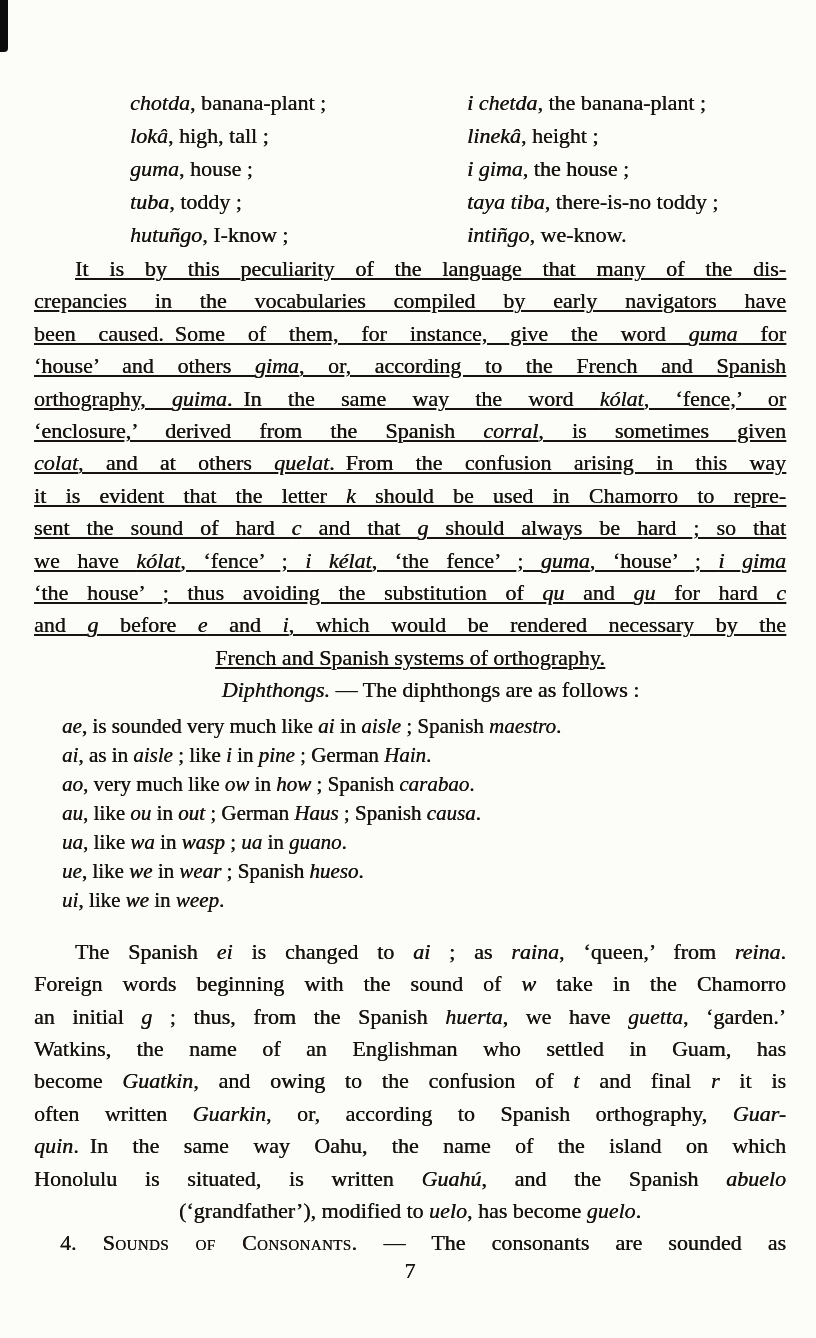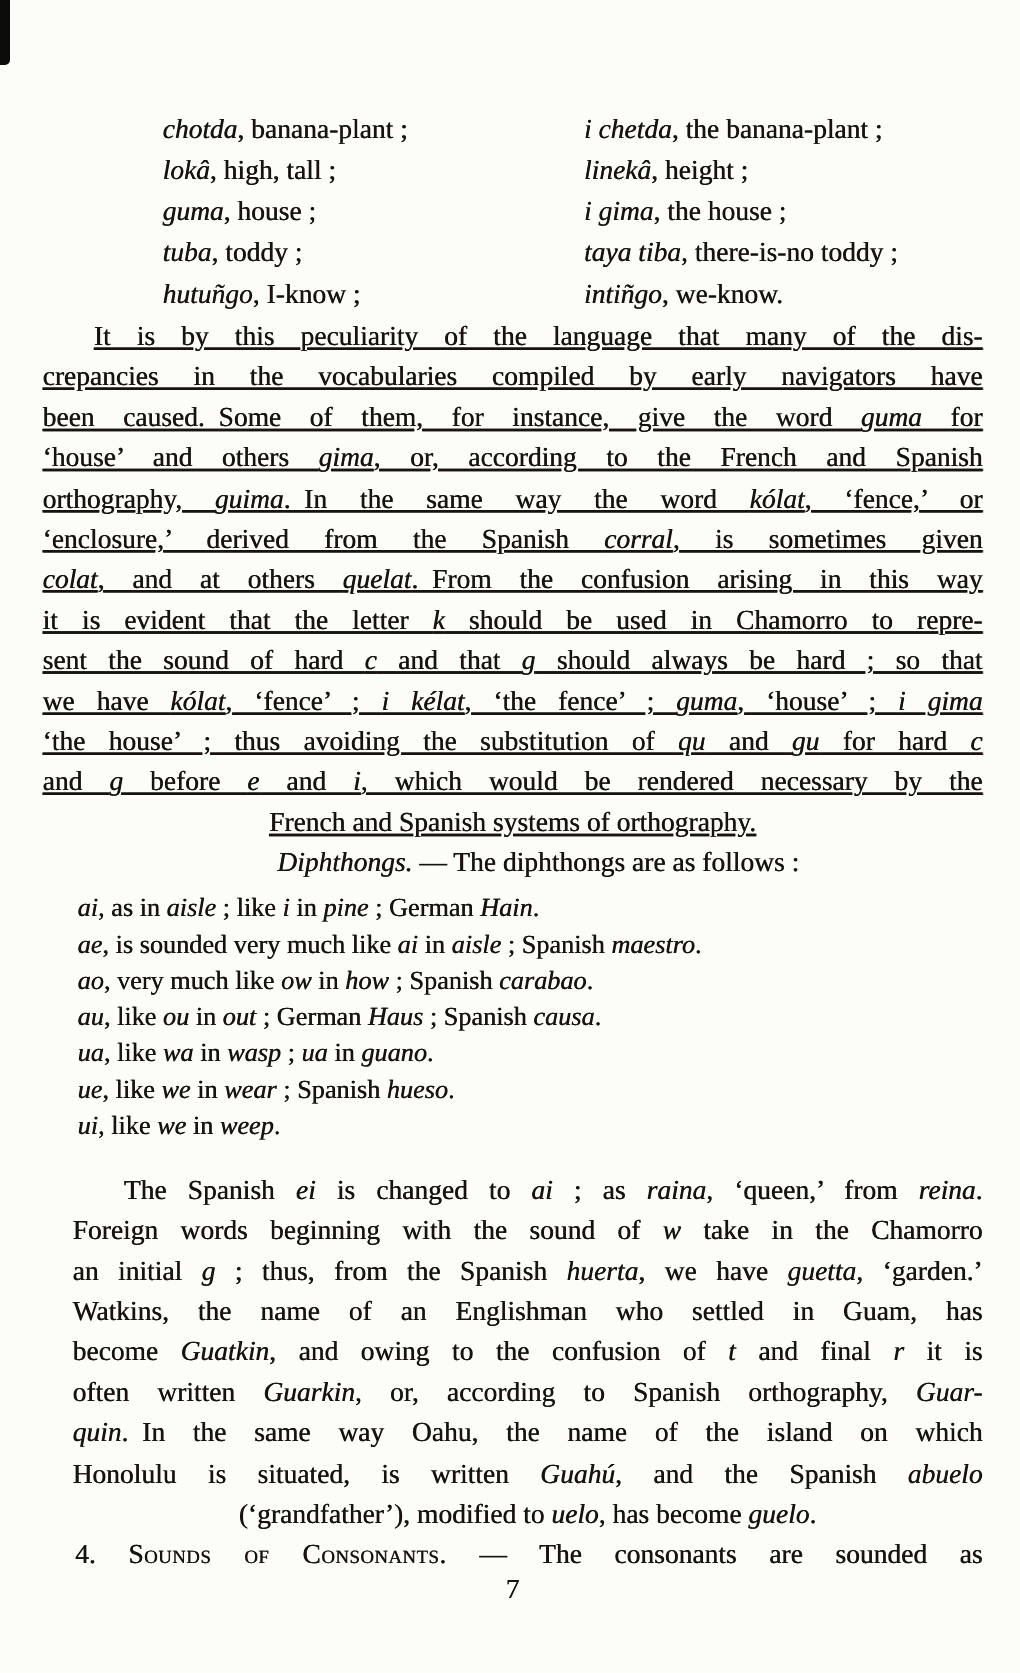--- a/index.html
+++ b/index.html
@@ -26,21 +26,21 @@
   
   .word-list { display: flex; margin-left: 96px; font-size: 22px; line-height: 33px; gap: 24px; }
   .word-list .col-left  { width: 325px; }
   .word-list .col-right { width: 331px; }
   
   .body-para { font-size: 22px; line-height: 32.4px; }
   .para .line { text-align: justify; text-align-last: justify; }
   .para .line.last { text-align: center; text-align-last: auto; }
   .para .line:first-child { text-indent: 41px; }
   .para-orthography { margin-top: 2px; text-decoration: underline; }
-  .para-spanish-ei { margin-top: 21px; margin-left: 24px; }
+  .para-spanish-ei { margin-top: 21px; }
   .para-consonants .line:first-child { text-indent: 26px; }
   
   .diph-list { margin: 5px 0 0 28px; font-size: 21px; line-height: 29px; }
   .list .line { text-align: left; text-align-last: auto; }
   
   span.i  { font-style: italic; }
   span.sc { font-variant: small-caps; letter-spacing: 0.4px; }
   .page-number { margin-top: -4px; text-align: center; font-size: 22px; line-height: 30px; }
 </style>
 </head>
@@ -81,22 +81,22 @@
       <div class="line"><span>‘the house’ ; thus avoiding the substitution of </span><span class="i">qu</span><span> and </span><span class="i">gu</span><span> for hard </span><span class="i">c</span></div>
       <div class="line"><span>and </span><span class="i">g</span><span> before </span><span class="i">e</span><span> and </span><span class="i">i</span><span>, which would be rendered necessary by the</span></div>
       <div class="line last"><span>French and Spanish systems of orthography.</span></div>
     </section>
 
   <section class="para body-para">
       <div class="line last"><span class="i">Diphthongs.</span><span> — The diphthongs are as follows :</span></div>
     </section>
 
   <section class="list diph-list">
+      <div class="line"><span class="i">ae</span><span>, is sounded very much like </span><span class="i">ai</span><span> in </span><span class="i">aisle</span><span> ; Spanish </span><span class="i">maestro</span><span>.</span></div>
       <div class="line"><span class="i">ai</span><span>, as in </span><span class="i">aisle</span><span> ; like </span><span class="i">i</span><span> in </span><span class="i">pine</span><span> ; German </span><span class="i">Hain</span><span>.</span></div>
-      <div class="line"><span class="i">ae</span><span>, is sounded very much like </span><span class="i">ai</span><span> in </span><span class="i">aisle</span><span> ; Spanish </span><span class="i">maestro</span><span>.</span></div>
       <div class="line"><span class="i">ao</span><span>, very much like </span><span class="i">ow</span><span> in </span><span class="i">how</span><span> ; Spanish </span><span class="i">carabao</span><span>.</span></div>
       <div class="line"><span class="i">au</span><span>, like </span><span class="i">ou</span><span> in </span><span class="i">out</span><span> ; German </span><span class="i">Haus</span><span> ; Spanish </span><span class="i">causa</span><span>.</span></div>
       <div class="line"><span class="i">ua</span><span>, like </span><span class="i">wa</span><span> in </span><span class="i">wasp</span><span> ; </span><span class="i">ua</span><span> in </span><span class="i">guano</span><span>.</span></div>
       <div class="line"><span class="i">ue</span><span>, like </span><span class="i">we</span><span> in </span><span class="i">wear</span><span> ; Spanish </span><span class="i">hueso</span><span>.</span></div>
       <div class="line last"><span class="i">ui</span><span>, like </span><span class="i">we</span><span> in </span><span class="i">weep</span><span>.</span></div>
     </section>
 
   <section class="para body-para para-spanish-ei">
       <div class="line"><span>The Spanish </span><span class="i">ei</span><span> is changed to </span><span class="i">ai</span><span> ; as </span><span class="i">raina</span><span>, ‘queen,’ from </span><span class="i">reina</span><span>.</span></div>
       <div class="line"><span>Foreign words beginning with the sound of </span><span class="i">w</span><span> take in the Chamorro</span></div>

